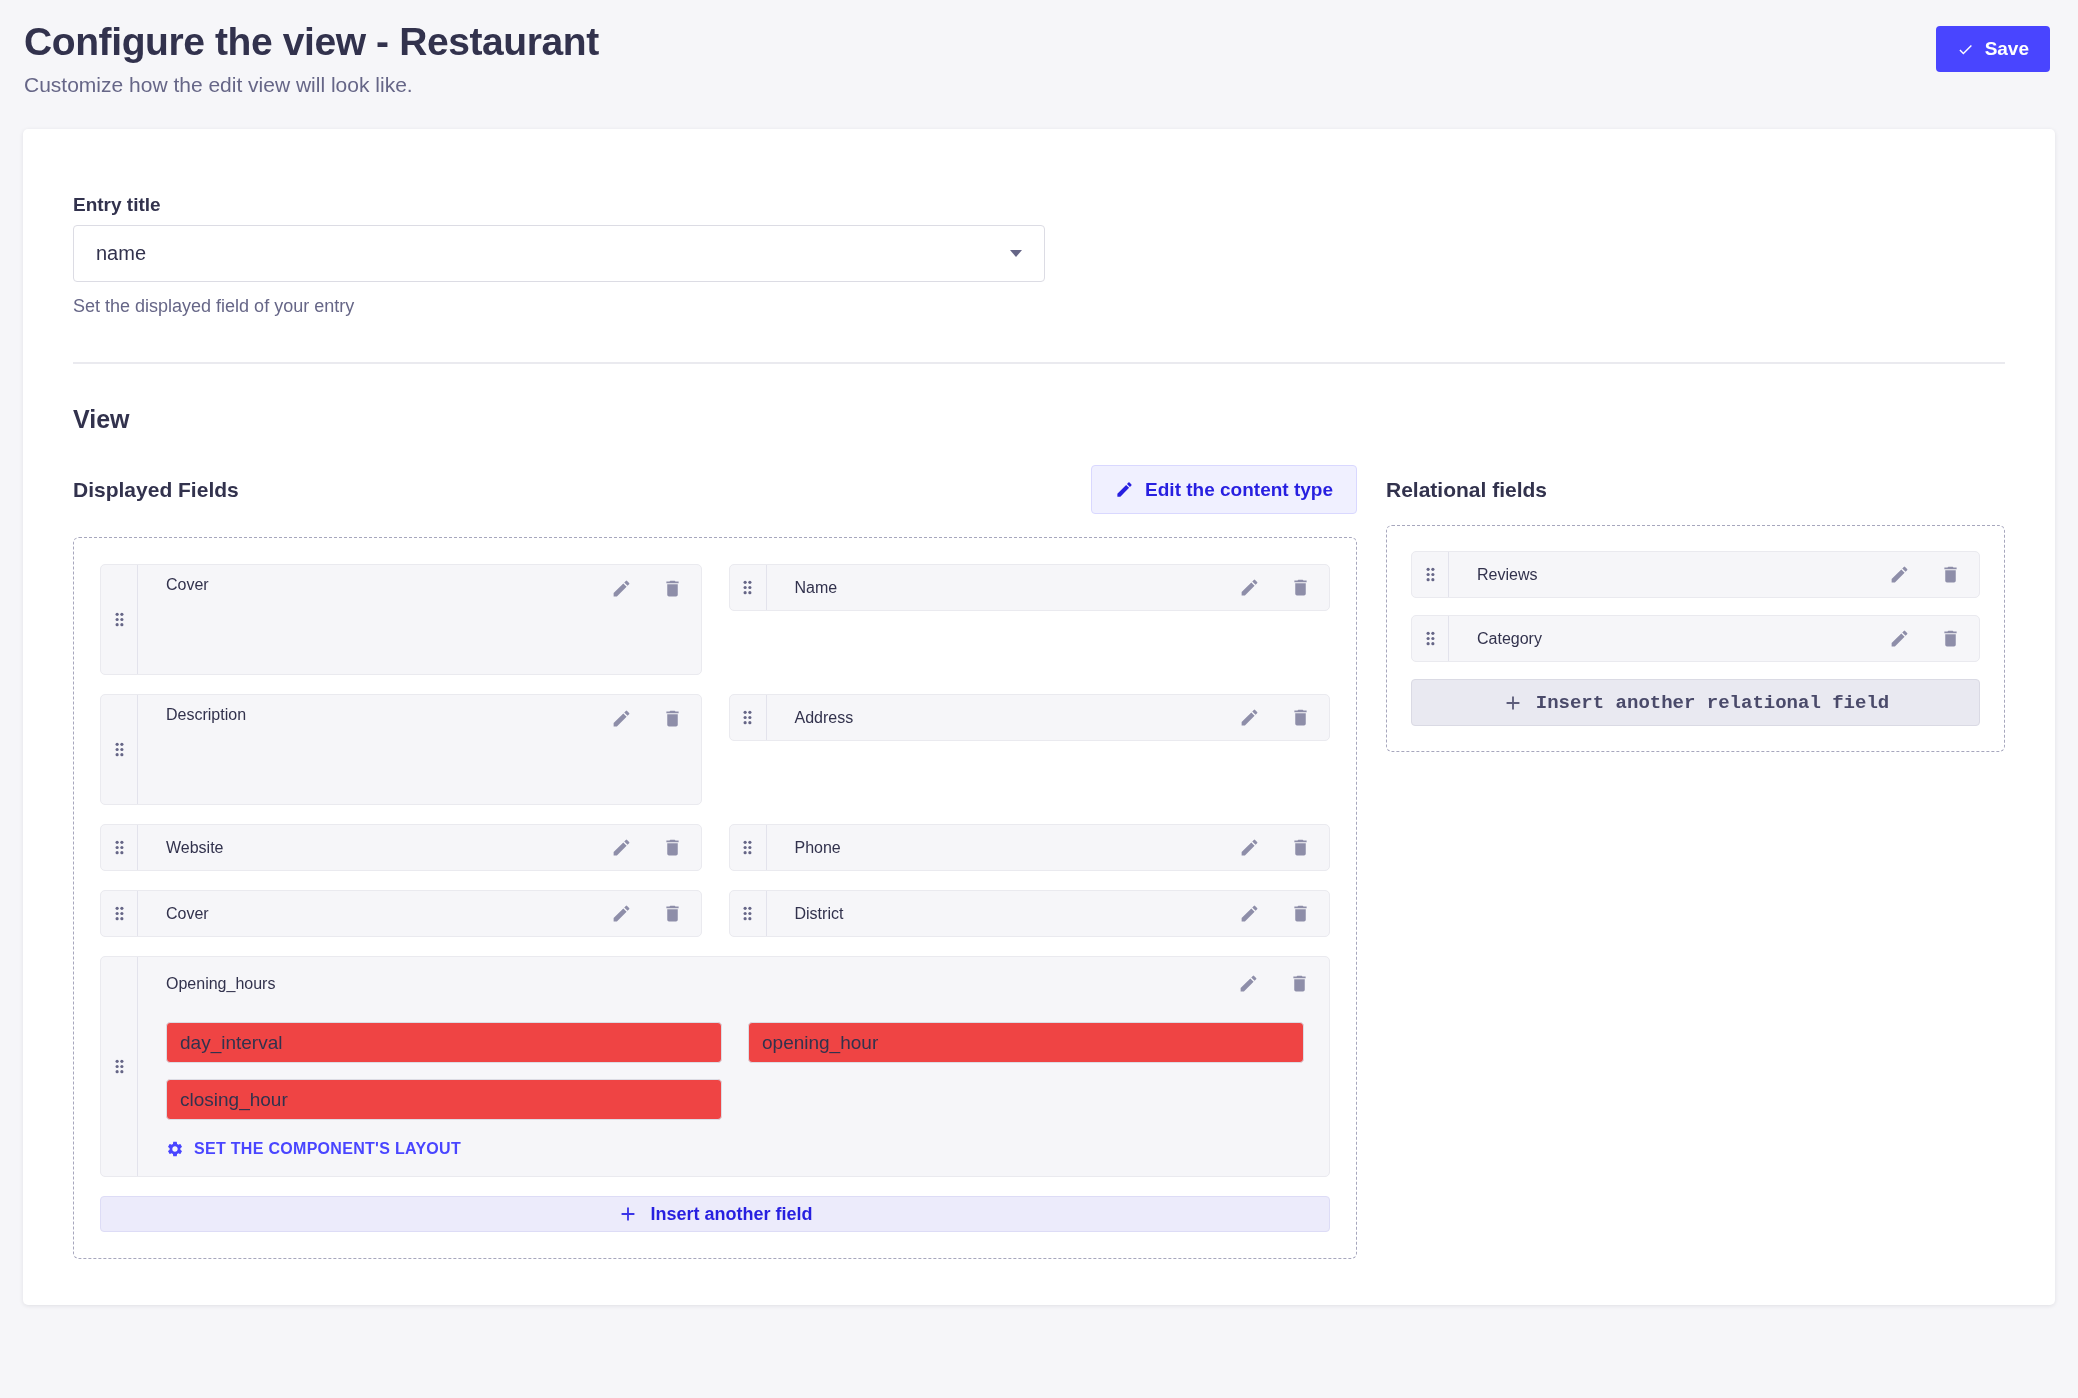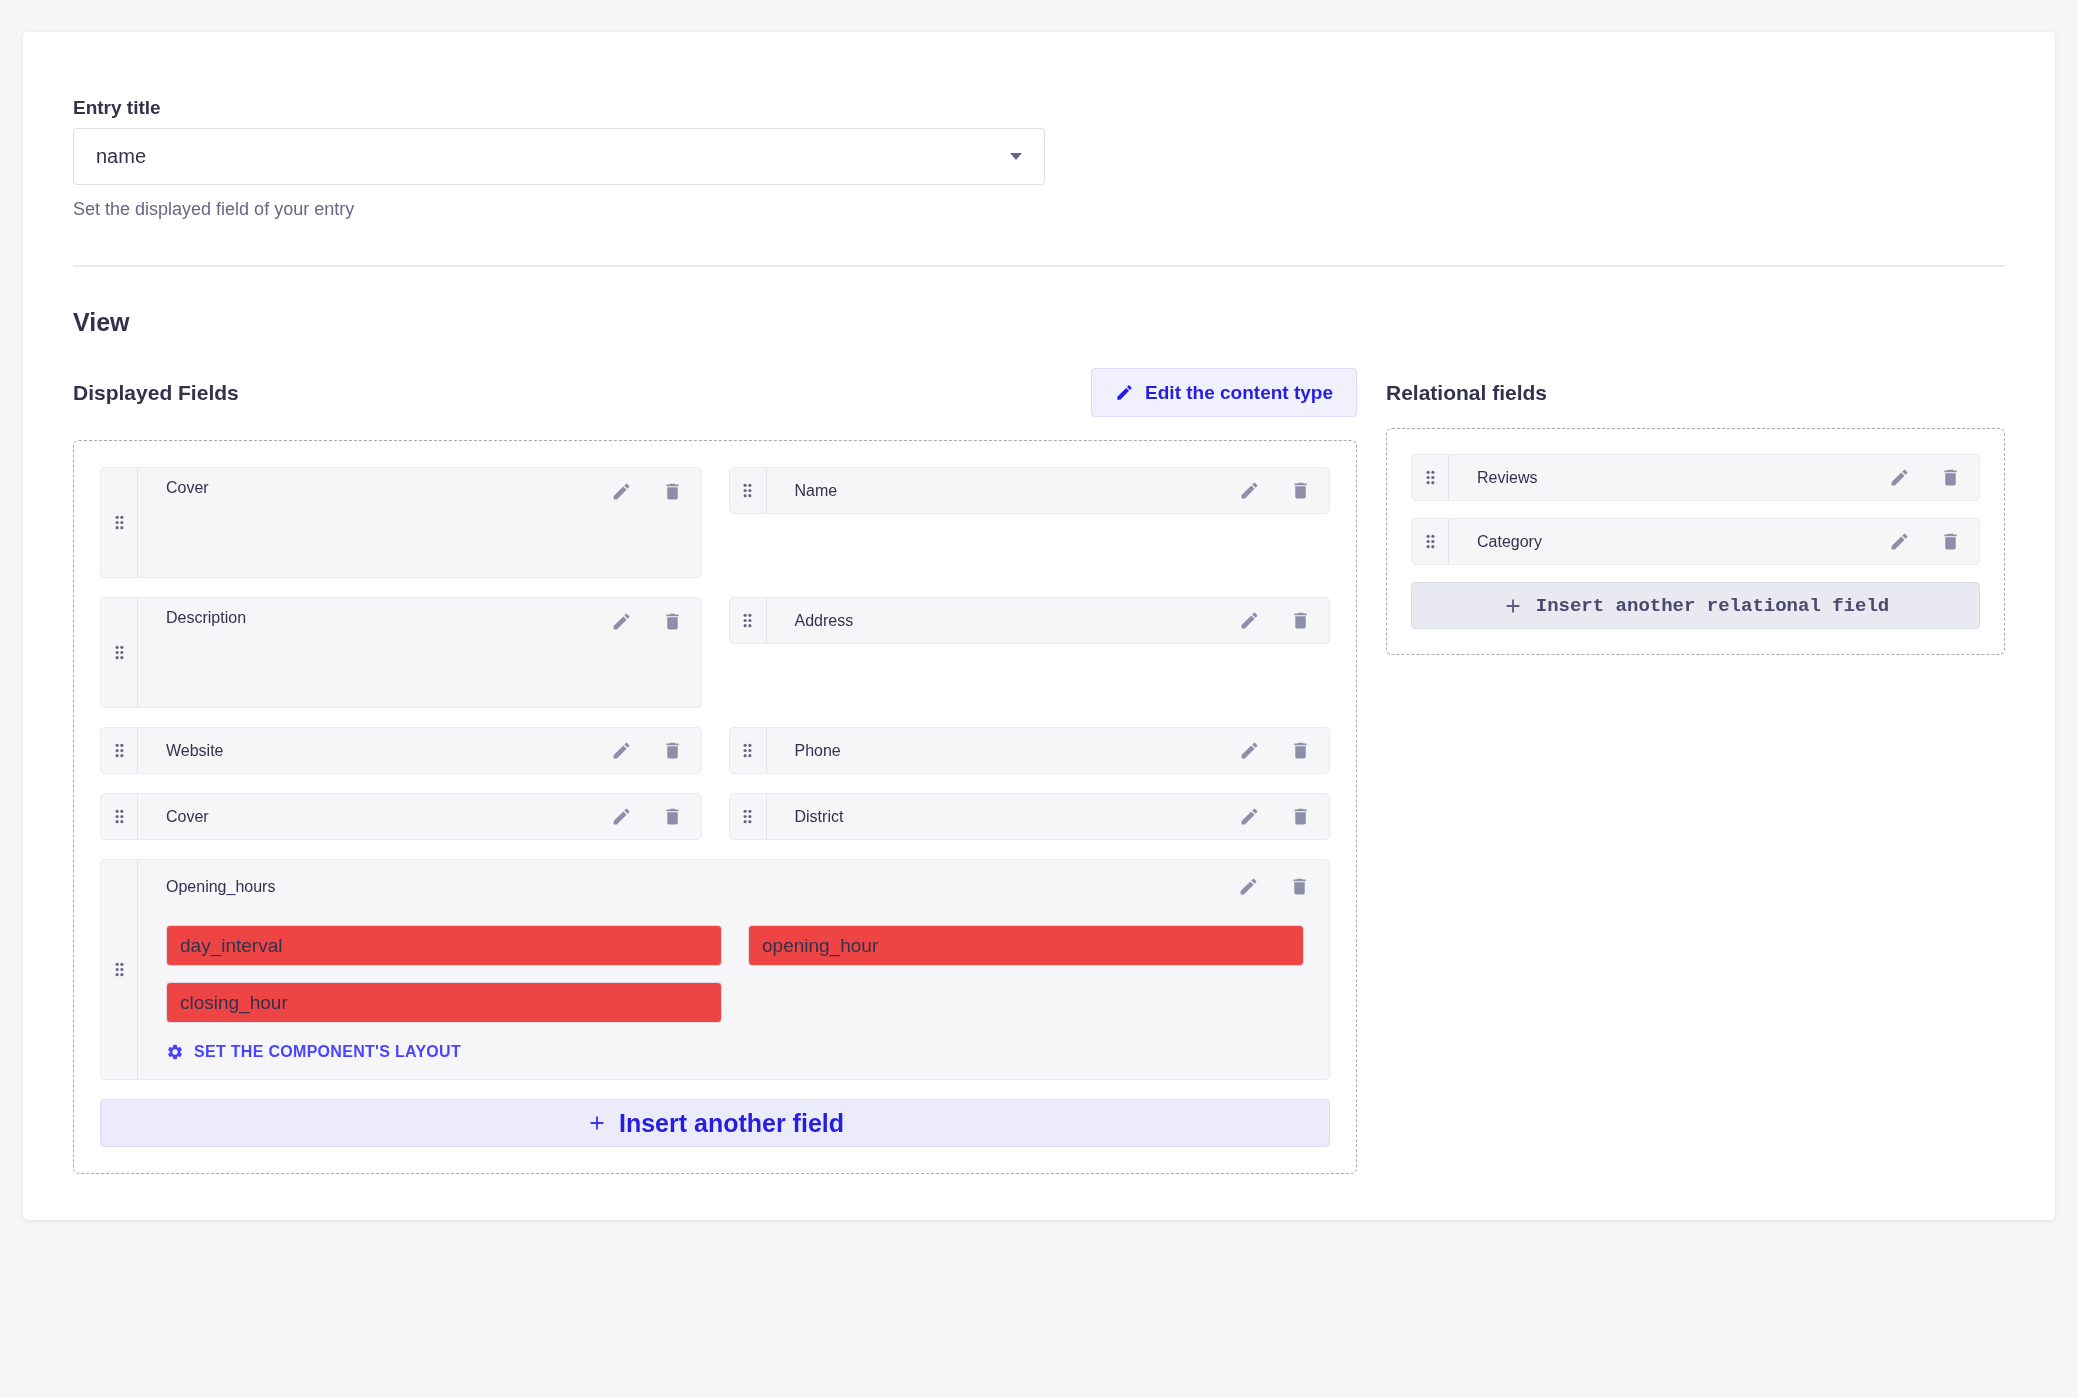--- a/index.html
+++ b/index.html
@@ -111,24 +111,24 @@
     display: flex; align-items: center; padding: 0 13px;
     font-size: 19px; color: #32324d;
   }
   .layout-btn {
     margin-top: 20px; display: flex; align-items: center; gap: 10px;
     color: #4945ff; font-size: 16px; font-weight: 700; letter-spacing: 0.3px;
   }
   .layout-btn .ic { width: 18px; height: 18px; fill: #4945ff; }
 
   .insert-field-btn {
-    grid-column: 1 / -1; height: 48px;
+    grid-column: 1 / -1; height: 36px;
     background: #ecebfb; border: 1px solid #dddcf6; border-radius: 4px;
     display: flex; align-items: center; justify-content: center; gap: 11px;
-    color: #271fe0; font-size: 25px; font-weight: 700;
+    color: #271fe0; font-size: 18px; font-weight: 700;
   }
   .insert-field-btn .ic { width: 22px; height: 22px; fill: #3b35e8; }
 
   
   .right-col { flex: 1; }
   .rel-heading { margin-top: 13px; }
   .rel-box { margin-top: 23px; padding: 25px 24px; }
   .rel-card { height: 47px; margin-bottom: 17px; }
   .insert-rel-btn {
     width: 100%; height: 47px;
@@ -164,20 +164,32 @@
         <path d="M19 13h-6v6h-2v-6H5v-2h6V5h2v6h6v2z"></path>
       </symbol>
     <symbol id="i-gear" viewBox="0 0 24 24">
         <path d="M19.14 12.94c.04-.3.06-.61.06-.94 0-.32-.02-.64-.07-.94l2.03-1.58a.49.49 0 0 0 .12-.61l-1.92-3.32a.488.488 0 0 0-.59-.22l-2.39.96c-.5-.38-1.03-.7-1.62-.94l-.36-2.54a.484.484 0 0 0-.48-.41h-3.84c-.24 0-.43.17-.47.41l-.36 2.54c-.59.24-1.13.57-1.62.94l-2.39-.96c-.22-.08-.47 0-.59.22L2.74 8.87c-.12.21-.08.47.12.61l2.03 1.58c-.05.3-.09.63-.09.94s.02.64.07.94l-2.03 1.58a.49.49 0 0 0-.12.61l1.92 3.32c.12.22.37.29.59.22l2.39-.96c.5.38 1.03.7 1.62.94l.36 2.54c.05.24.24.41.48.41h3.84c.24 0 .44-.17.47-.41l.36-2.54c.59-.24 1.13-.56 1.62-.94l2.39.96c.22.08.47 0 .59-.22l1.92-3.32c.12-.22.07-.47-.12-.61l-2.01-1.58zM12 15.6A3.61 3.61 0 0 1 8.4 12c0-1.98 1.62-3.6 3.6-3.6s3.6 1.62 3.6 3.6-1.62 3.6-3.6 3.6z"></path>
       </symbol>
   </defs>
 </svg>
 
 <div class="page">
 
+  <header class="header">
+    <div>
+      <h1 class="page-title">Configure the view - Restaurant</h1>
+      <p class="page-subtitle">Customize how the edit view will look like.</p>
+    </div>
+    <button class="save-btn">
+      <svg class="ic">
+          <use href="#i-check"></use>
+        </svg>
+      <span>Save</span>
+    </button>
+  </header>
 
   <main class="card">
 
     <section>
       <label class="entry-label">Entry title</label>
       <div class="select">
         <span>name</span>
         <span class="caret-down"></span>
       </div>
       <p class="hint">Set the displayed field of your entry</p>

